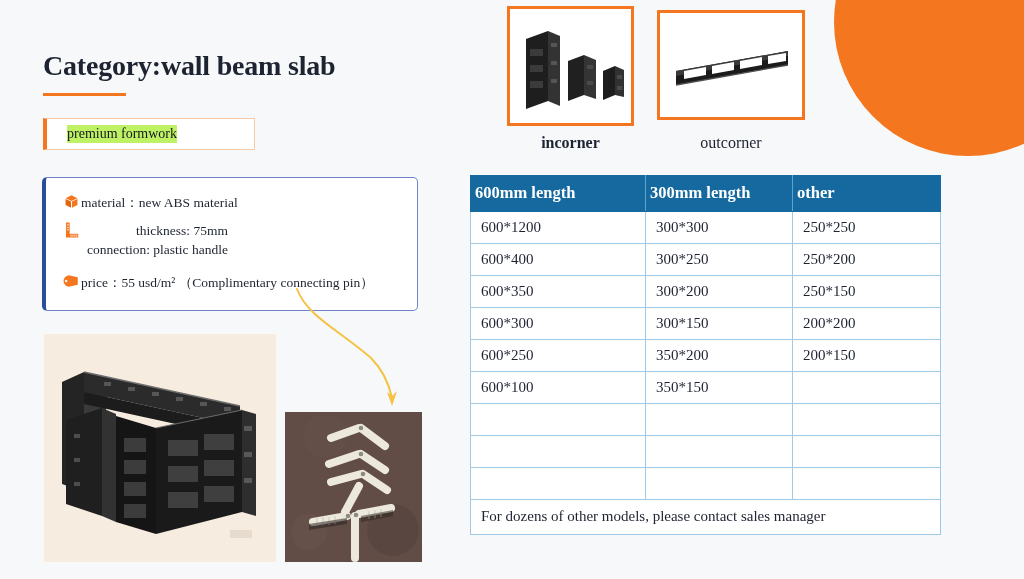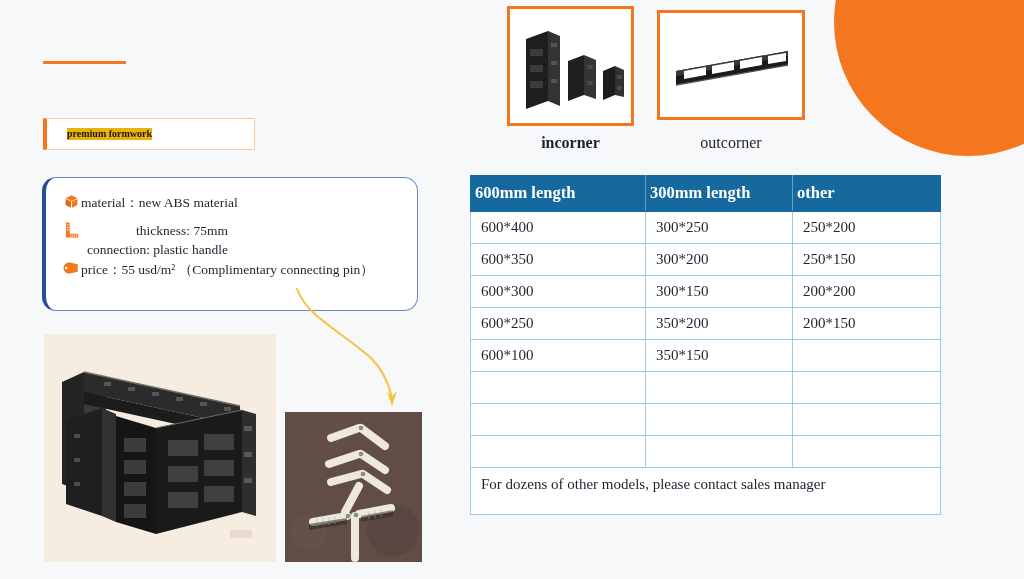--- a/index.html
+++ b/index.html
@@ -59,48 +59,47 @@
     box-sizing: border-box;
     background: #ffffff;
     border: 1px solid #f7c9a7;
     border-left: 4px solid #f4771f;
     display: flex;
     align-items: center;
     padding-left: 20px;
   }
   .chip-text {
     font-family: "Liberation Serif", serif;
-    font-size: 10px;
+    font-size: 14px;
     color: #15191f;
-    background: #eab308;
+    background: #bef264;
     line-height: 1.25;
-    font-weight: bold;
   }
 
   
   .spec-card {
     position: absolute;
     left: 42px;
     top: 177px;
     width: 376px;
     height: 134px;
     box-sizing: border-box;
     background: #ffffff;
     border: 1px solid #6f84c8;
     border-left: 4px solid #2b4c9b;
-    border-radius: 14px;
+    border-radius: 5px;
   }
   .spec-row {
     display: flex;
     align-items: flex-start;
     padding-left: 15px;
   }
   .spec-row.r1 { margin-top: 15px; }
   .spec-row.r2 { margin-top: 8px; text-align: right; }
-  .spec-row.r3 { }
+  .spec-row.r3 { margin-top: 13px; }
   .spec-icon {
     width: 20px;
     flex: 0 0 20px;
     display: flex;
     align-items: flex-start;
     justify-content: center;
     padding-top: 1px;
   }
   .spec-text {
     font-family: "Liberation Serif", serif;
@@ -186,35 +185,36 @@
     font-family: "Liberation Serif", serif;
     font-size: 15px;
     color: #1d2330;
     padding: 5px 0 5px 10px;
     height: 21px;
     border: 1px solid #9ecae8;
   }
   .size-table td.note {
     font-size: 15px;
     line-height: 1.35;
-    padding: 6px 10px 20px 10px;
+    padding: 6px 10px 8px 10px;
     height: auto;
   }
   .col-a { width: 175px; }
   .col-b { width: 147px; }
   .col-c { width: 148px; }
 </style>
 </head>
 <body>
 
 <div class="slide">
 
   <div class="corner-circle"></div>
 
   <div class="title-block">
+    <h1 class="page-title">Category:wall beam slab</h1>
     <div class="title-rule"></div>
   </div>
 
   <div class="chip-box">
     <span class="chip-text">premium formwork</span>
   </div>
 
   <div class="spec-card">
 
     <div class="spec-row r1">
@@ -420,20 +420,25 @@
     </colgroup>
     <thead>
       <tr>
         <th>600mm length</th>
         <th>300mm length</th>
         <th>other</th>
       </tr>
     </thead>
     <tbody>
       <tr>
+        <td>600*1200</td>
+        <td>300*300</td>
+        <td>250*250</td>
+      </tr>
+      <tr>
         <td>600*400</td>
         <td>300*250</td>
         <td>250*200</td>
       </tr>
       <tr>
         <td>600*350</td>
         <td>300*200</td>
         <td>250*150</td>
       </tr>
       <tr>

